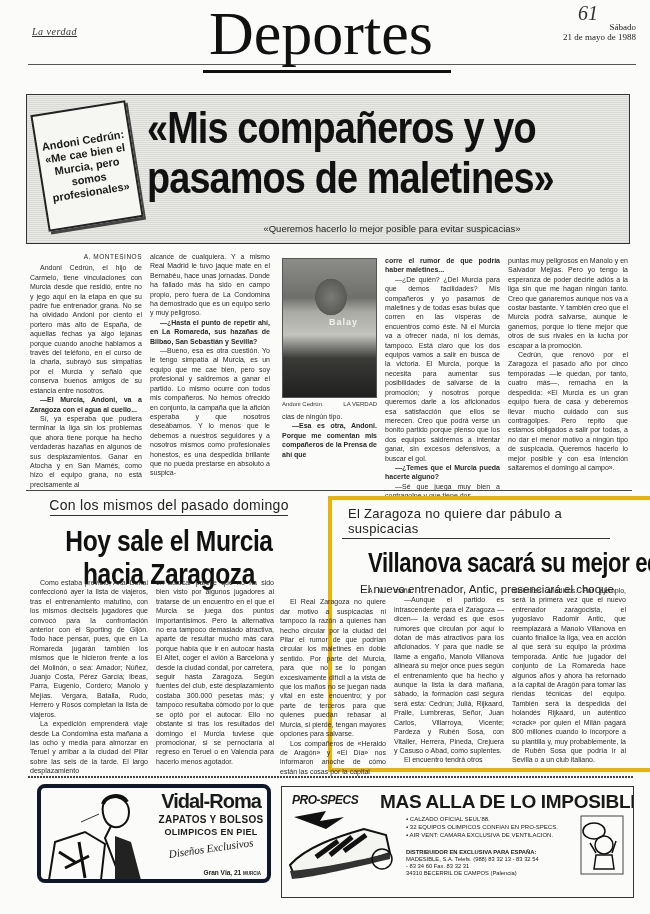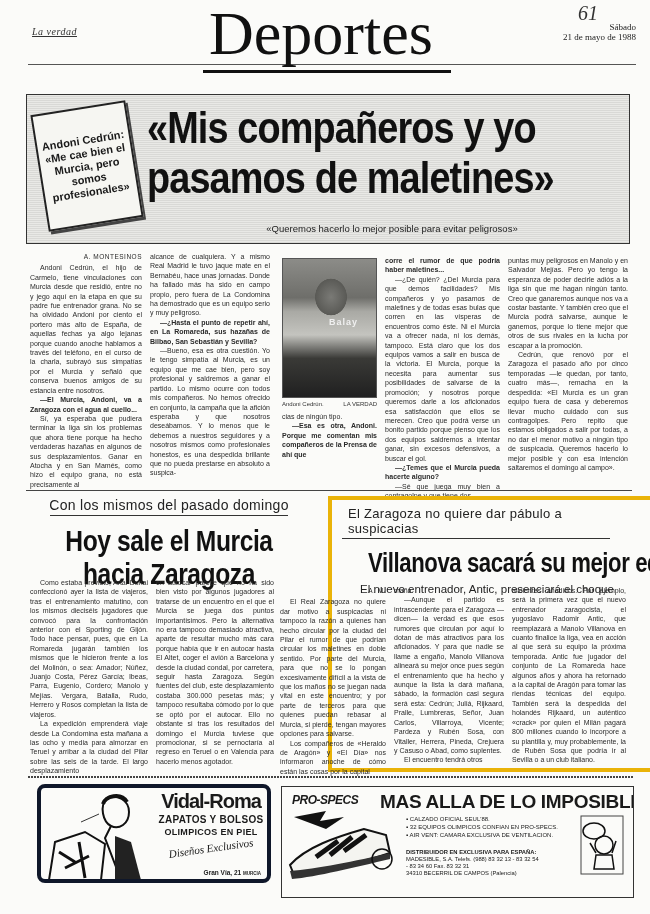--- a/index.html
+++ b/index.html
@@ -67,21 +67,21 @@
   <div>Sábado</div>
   <div>21 de mayo de 1988</div>
 </div>
 
 <div class="abs banner">
   <div class="abs quote-card">Andoni Cedrún: «Me cae bien el Murcia, pero somos profesionales»</div>
   <div class="abs headline-main">
     <div>«Mis compañeros y yo</div>
     <div>pasamos de maletines»</div>
   </div>
-  <div class="abs headline-sub">«Queremos hacerlo lo mejor posible para evitar peligrosos»</div>
+  <div class="abs headline-sub">«Queremos hacerlo lo mejor posible para evitar suspicacias»</div>
 </div>
 
 <div class="abs col" style="left:30px;top:252px;width:112px;">
   <div class="byline">A. MONTESINOS</div>
   <p>Andoni Cedrún, el hijo de Carmelo, tiene vinculaciones con Murcia desde que residió, entre no y jego aquí en la etapa en que su padre fue entrenador grana. No se ha olvidado Andoni por ciento el portero más alto de España, de aquellas fechas ya algo lejanas porque cuando anoche hablamos a través del teléfono, en el curso de la charla, subrayó sus simpatías por el Murcia y señaló que conserva buenos amigos de su estancia entre nosotros.</p>
   <p style="font-weight:bold;">—El Murcia, Andoni, va a Zaragoza con el agua al cuello...</p>
   <p>Sí, ya esperaba que pudiera terminar la liga sin los problemas que ahora tiene porque ha hecho verdaderas hazañas en algunos de sus desplazamientos. Ganar en Atocha y en San Mamés, como hizo el equipo grana, no está precisamente al</p>
 </div>
 
 <div class="abs col" style="left:150px;top:252px;width:120px;">

